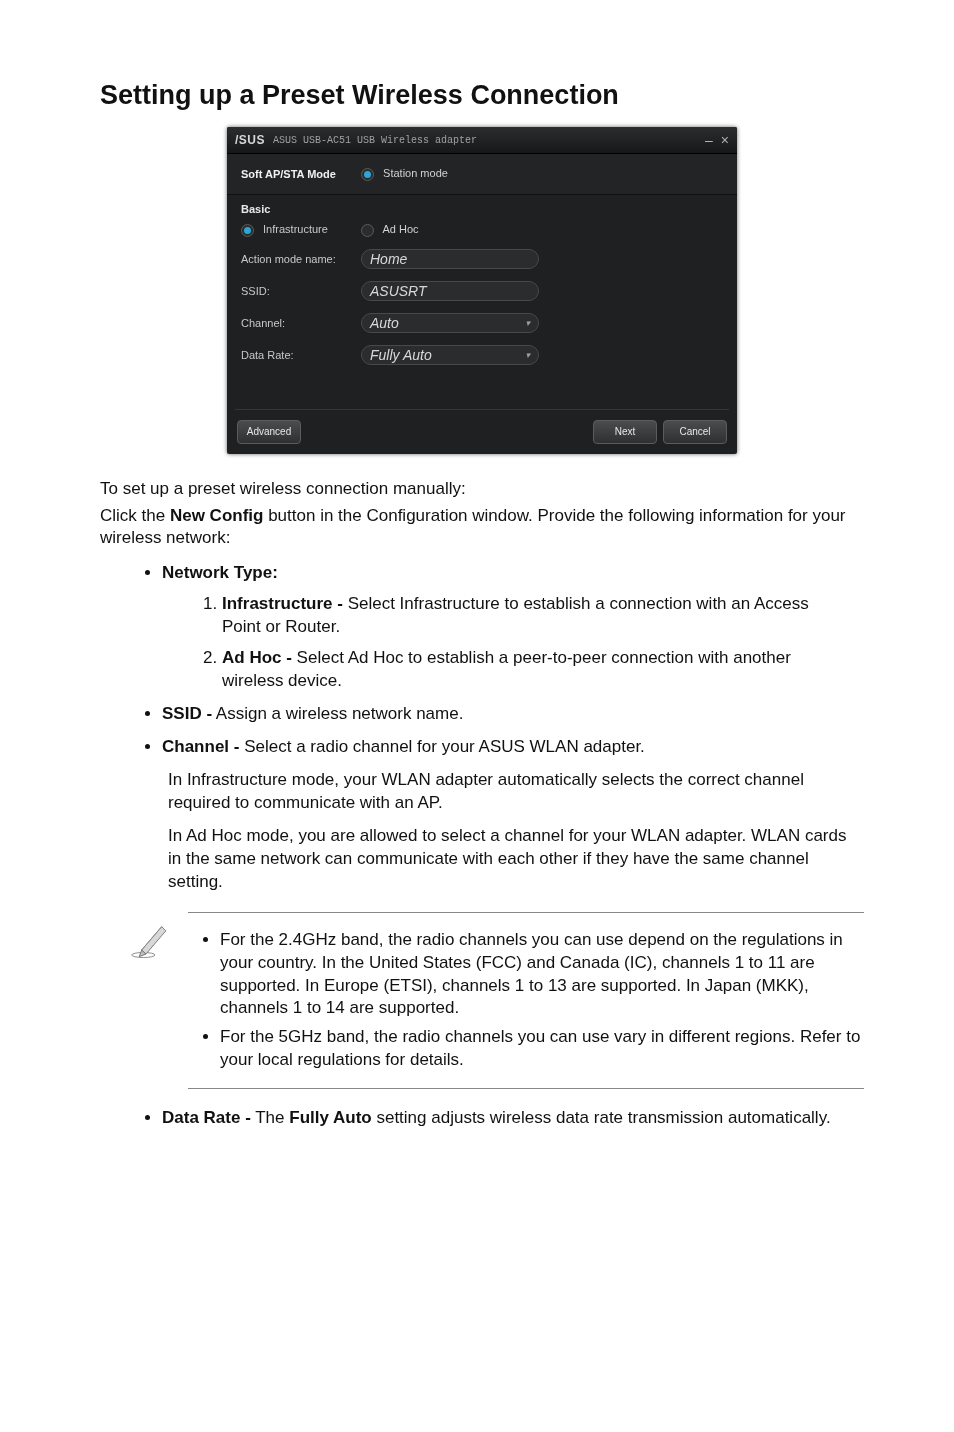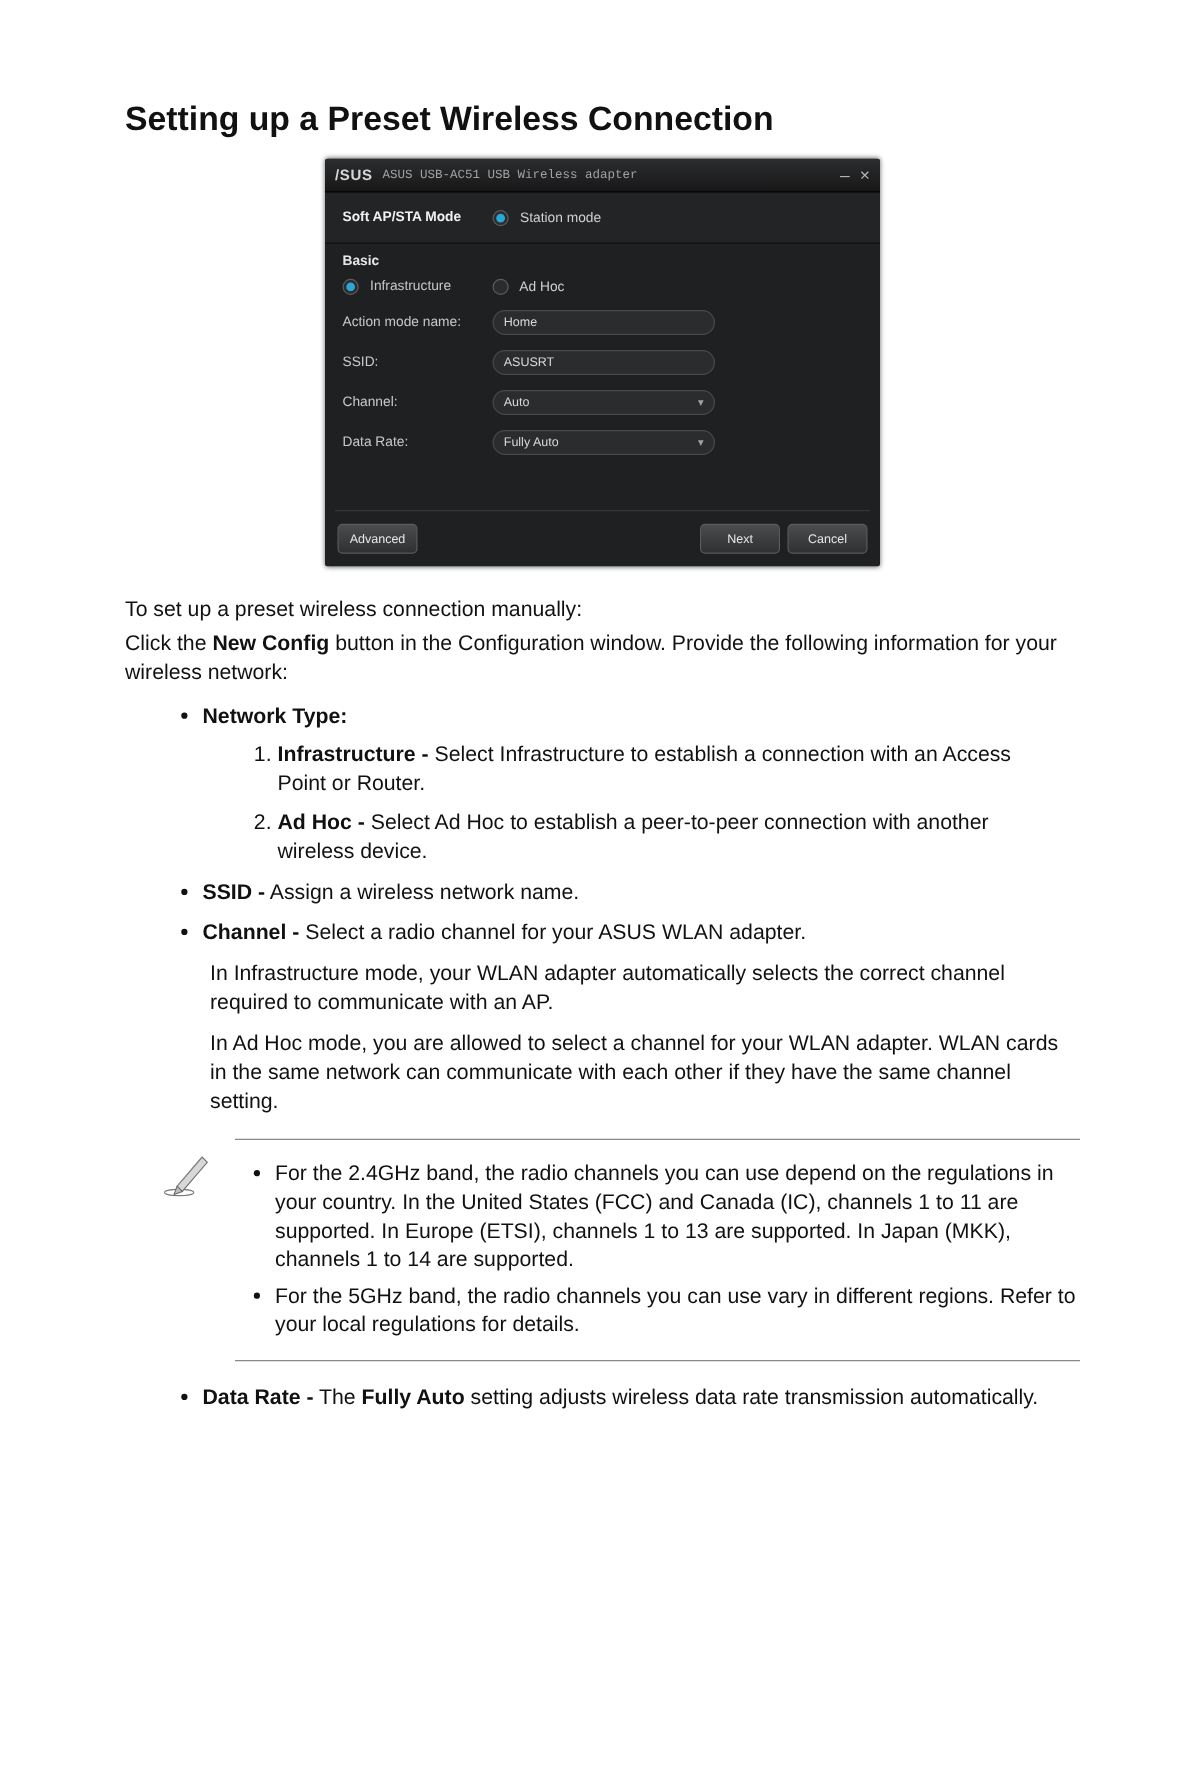--- a/index.html
+++ b/index.html
@@ -21,21 +21,21 @@
   margin: 0 0 16px 0;
 }
 
 
 .dialog-wrap {
   display: flex;
   justify-content: center;
   margin-bottom: 24px;
 }
 .dialog {
-  width: 444px;
+  width: 510px;
   background: #1f2022;
   border-radius: 2px;
   color: #cfd1d3;
   font-size: 11px;
   box-shadow: 0 0 4px rgba(0,0,0,0.6);
   overflow: hidden;
 }
 .dlg-titlebar {
   display: flex;
   align-items: center;
@@ -106,21 +106,22 @@
 .dlg-input {
   display: inline-flex;
   align-items: center;
   width: 160px;
   height: 18px;
   padding: 0 8px;
   background: #2b2c2e;
   border: 1px solid #47494b;
   border-radius: 10px;
   color: #d7d8da;
-  font-size: 10px;
+  font-size: 14px;
+  font-style: italic;
 }
 .dlg-input.select::after {
   content: "▾";
   margin-left: auto;
   color: #9fa1a3;
   font-size: 9px;
 }
 .dlg-divider {
   height: 1px;
   background: #353638;

